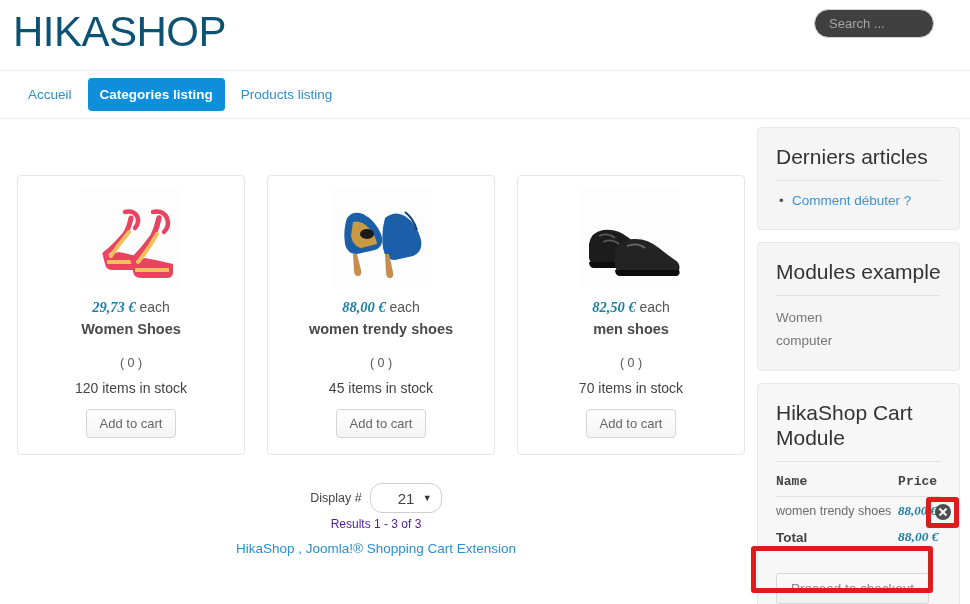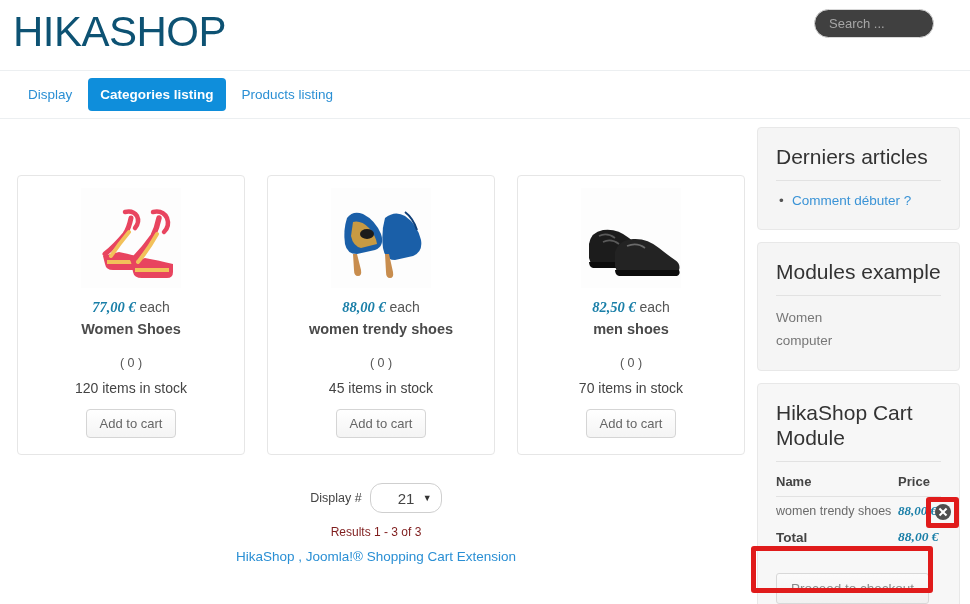--- a/index.html
+++ b/index.html
@@ -183,22 +183,22 @@
   }
   .sel-caret {
     position: absolute;
     right: 9px;
     font-size: 9px;
     color: #333;
   }
   .results-line {
     text-align: center;
     font-size: 12px;
-    color: #7f1d1d;
-    margin-top: 12px;
+    color: #4c1d95;
+    margin-top: 4px;
   }
   .hs-credit {
     text-align: center;
     margin-top: 10px;
     font-size: 13.5px;
   }
   .hs-credit a { color: #2a8fd4; text-decoration: none; }
 
   
   .module {
@@ -230,20 +230,21 @@
 
   
   .cart-table { width: 100%; border-collapse: collapse; margin-top: 9px; }
   .cart-table th {
     text-align: left;
     font-size: 13px;
     font-weight: 700;
     color: #444;
     padding: 3px 0 7px 0;
     border-bottom: 1px solid #e2e2e2;
+    font-family: Liberation Mono, monospace;
   }
   .cart-table th.right { text-align: left; }
   .cart-table td {
     font-size: 12.5px;
     color: #6b6b6b;
     padding: 6px 0 4px 0;
     vertical-align: middle;
   }
   .cart-table td.price-cell {
     font-family: "Liberation Serif", serif;
@@ -306,21 +307,21 @@
 <body>
 
 <div class="header">
   <div class="site-title">HIKASHOP</div>
   <div class="search-wrap">
     <input class="search-input" type="text" placeholder="Search ..." style="">
   </div>
 </div>
 
 <div class="nav-bar">
-  <a class="nav-item" href="#">Display</a>
+  <a class="nav-item" href="#">Accueil</a>
   <a class="nav-item active" href="#">Categories listing</a>
   <a class="nav-item" href="#">Products listing</a>
 </div>
 
 <div class="page">
 
   <div class="content">
 
     <div class="product-row">
 
@@ -336,21 +337,21 @@
           </g>
           <g transform="translate(38,16)">
             <path d="M12 58 L14 68 Q15 74 23 74 L48 74 Q54 74 54 68 L54 60 Q38 56 26 54 Z" fill="#e8445f"></path>
             <path d="M14 56 Q24 46 34 32 Q38 24 40 14" stroke="#e8445f" stroke-width="5.5" fill="none" stroke-linecap="round"></path>
             <path d="M19 58 Q29 46 38 30" stroke="#f2c15a" stroke-width="4" fill="none" stroke-linecap="round"></path>
             <path d="M16 66 L50 66" stroke="#f2c15a" stroke-width="4"></path>
             <path d="M34 8 Q44 6 48 14 Q51 22 45 28" stroke="#e8445f" stroke-width="4.5" fill="none" stroke-linecap="round"></path>
           </g>
         </svg>
         <div class="price-line">
-          <span class="price">77,00 €</span>
+          <span class="price">29,73 €</span>
           <span>each</span>
         </div>
         <div class="pname">Women Shoes</div>
         <div class="pvotes">( 0 )</div>
         <div class="pstock">120 items in stock</div>
         <button class="btn-cart">Add to cart</button>
       </div>
 
       <div class="product-card">
         <svg class="shoe-svg thumb" viewBox="0 0 100 100">

